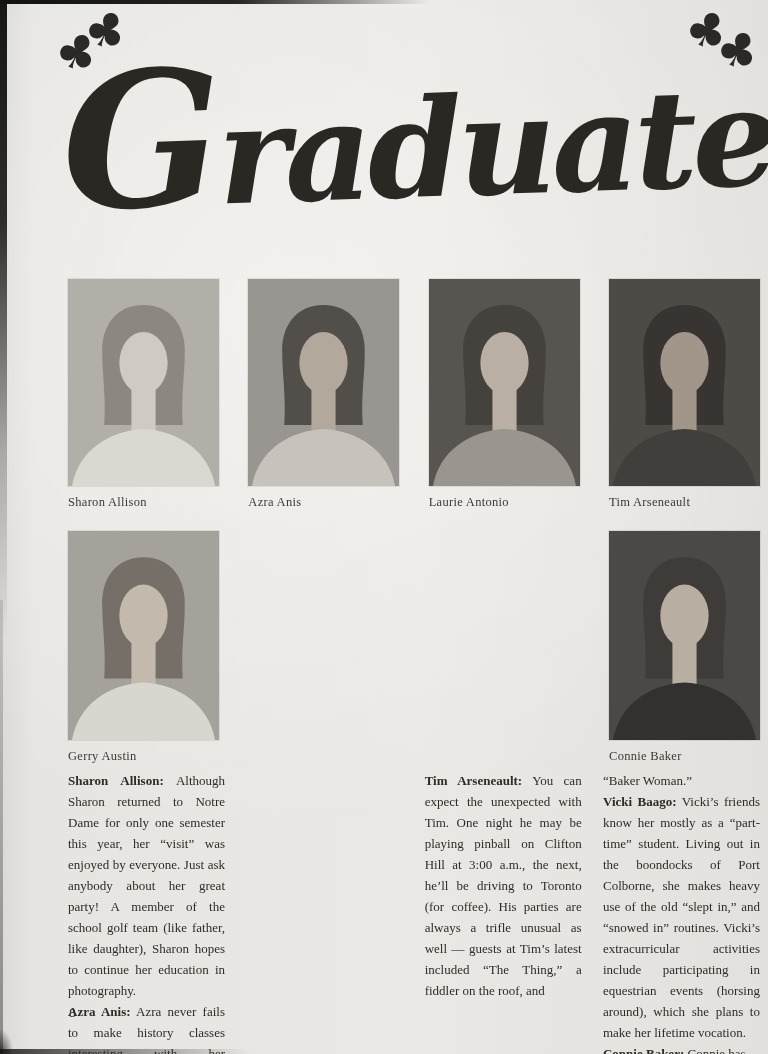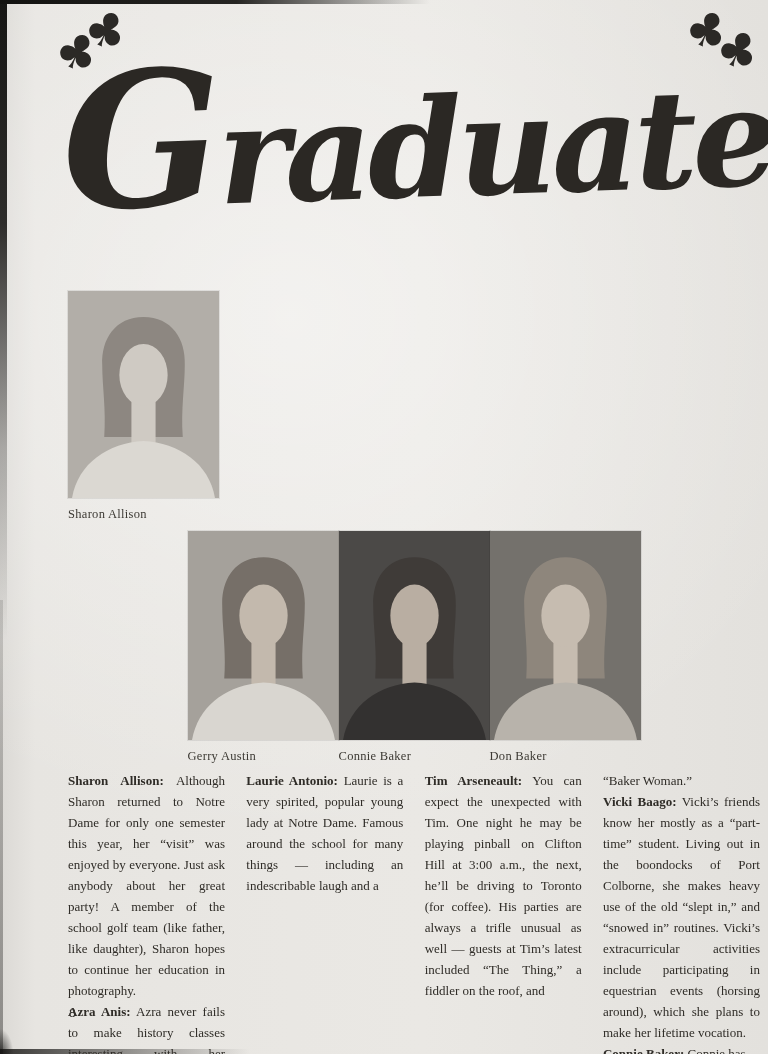--- a/index.html
+++ b/index.html
@@ -36,22 +36,22 @@
   
   .club{position:absolute;font-family:"DejaVu Sans",sans-serif;color:#2b2926;
     font-size:48px;line-height:1;transform:rotate(24deg);}
   .club.c1{left:56px;top:28px;}
   .club.c2{left:85px;top:6px;}
   .club.c3{left:686px;top:6px;}
   .club.c4{left:717px;top:26px;}
 
   
   .row{position:absolute;left:68px;width:692px;display:flex;justify-content:space-between;}
-  .row1{top:291px;}
-  .row2{top:531px;justify-content:center;}
+  .row1{top:279px;}
+  .row2{top:531px;}
   .cell{width:151px;margin:0;}
   .photo{width:151px;height:207px;overflow:hidden;box-shadow:0 0 0 1px rgba(0,0,0,.08);}
   .row2 .photo{height:209px;}
   .photo svg{display:block;width:100%;height:100%;}
   .pname{margin-top:9px;font-size:12.5px;letter-spacing:.3px;color:#3c3933;}
 
   
   .columns{position:absolute;left:68px;top:770px;width:692px;display:flex;justify-content:space-between;}
   .col{width:157px;font-size:13px;line-height:21px;text-align:justify;color:#2f2c27;}
   .col p{margin:0;}
@@ -82,20 +82,53 @@
       <div class="photo" style="background-color: rgb(178, 174, 168);">
         <svg viewBox="0 0 150 207" preserveAspectRatio="none">
           <path d="M75,26 C47,26 33,48 34,74 C34,96 38,118 36,146 L114,146 C112,118 116,96 116,74 C117,48 103,26 75,26 Z" style="fill: rgb(141, 135, 129);"></path>
           <rect x="63" y="100" width="24" height="54" style="fill: rgb(207, 202, 195);"></rect>
           <ellipse cx="75" cy="84" rx="24" ry="31" style="fill: rgb(207, 202, 195);"></ellipse>
           <path d="M4,207 C10,172 40,152 75,150 C110,152 140,172 146,207 Z" style="fill: rgb(219, 216, 210);"></path>
         </svg>
       </div>
       <figcaption class="pname">Sharon Allison</figcaption>
     </figure>
+    <figure class="cell">
+      <div class="photo" style="background-color: rgb(153, 149, 144);">
+        <svg viewBox="0 0 150 207" preserveAspectRatio="none">
+          <path d="M75,26 C47,26 33,48 34,74 C34,96 38,118 36,146 L114,146 C112,118 116,96 116,74 C117,48 103,26 75,26 Z" style="fill: rgb(82, 78, 73);"></path>
+          <rect x="63" y="100" width="24" height="54" style="fill: rgb(179, 168, 156);"></rect>
+          <ellipse cx="75" cy="84" rx="24" ry="31" style="fill: rgb(179, 168, 156);"></ellipse>
+          <path d="M4,207 C10,172 40,152 75,150 C110,152 140,172 146,207 Z" style="fill: rgb(199, 195, 188);"></path>
+        </svg>
+      </div>
+      <figcaption class="pname">Azra Anis</figcaption>
+    </figure>
+    <figure class="cell">
+      <div class="photo" style="background-color: rgb(88, 84, 80);">
+        <svg viewBox="0 0 150 207" preserveAspectRatio="none">
+          <path d="M75,26 C47,26 33,48 34,74 C34,96 38,118 36,146 L114,146 C112,118 116,96 116,74 C117,48 103,26 75,26 Z" style="fill: rgb(69, 65, 61);"></path>
+          <rect x="63" y="100" width="24" height="54" style="fill: rgb(185, 175, 164);"></rect>
+          <ellipse cx="75" cy="84" rx="24" ry="31" style="fill: rgb(185, 175, 164);"></ellipse>
+          <path d="M4,207 C10,172 40,152 75,150 C110,152 140,172 146,207 Z" style="fill: rgb(154, 149, 143);"></path>
+        </svg>
+      </div>
+      <figcaption class="pname">Laurie Antonio</figcaption>
+    </figure>
+    <figure class="cell">
+      <div class="photo" style="background-color: rgb(78, 75, 71);">
+        <svg viewBox="0 0 150 207" preserveAspectRatio="none">
+          <path d="M75,26 C47,26 33,48 34,74 C34,96 38,118 36,146 L114,146 C112,118 116,96 116,74 C117,48 103,26 75,26 Z" style="fill: rgb(55, 52, 49);"></path>
+          <rect x="63" y="100" width="24" height="54" style="fill: rgb(162, 150, 138);"></rect>
+          <ellipse cx="75" cy="84" rx="24" ry="31" style="fill: rgb(162, 150, 138);"></ellipse>
+          <path d="M4,207 C10,172 40,152 75,150 C110,152 140,172 146,207 Z" style="fill: rgb(65, 62, 59);"></path>
+        </svg>
+      </div>
+      <figcaption class="pname">Tim Arseneault</figcaption>
+    </figure>
   </div>
 
   <div class="row row2">
     <figure class="cell">
       <div class="photo" style="background-color: rgb(165, 161, 155);">
         <svg viewBox="0 0 150 207" preserveAspectRatio="none">
           <path d="M75,26 C47,26 33,48 34,74 C34,96 38,118 36,146 L114,146 C112,118 116,96 116,74 C117,48 103,26 75,26 Z" style="fill: rgb(118, 111, 104);"></path>
           <rect x="63" y="100" width="24" height="54" style="fill: rgb(195, 185, 173);"></rect>
           <ellipse cx="75" cy="84" rx="24" ry="31" style="fill: rgb(195, 185, 173);"></ellipse>
           <path d="M4,207 C10,172 40,152 75,150 C110,152 140,172 146,207 Z" style="fill: rgb(217, 214, 208);"></path>
@@ -107,40 +140,28 @@
       <div class="photo" style="background-color: rgb(75, 73, 71);">
         <svg viewBox="0 0 150 207" preserveAspectRatio="none">
           <path d="M75,26 C47,26 33,48 34,74 C34,96 38,118 36,146 L114,146 C112,118 116,96 116,74 C117,48 103,26 75,26 Z" style="fill: rgb(63, 59, 56);"></path>
           <rect x="63" y="100" width="24" height="54" style="fill: rgb(185, 174, 162);"></rect>
           <ellipse cx="75" cy="84" rx="24" ry="31" style="fill: rgb(185, 174, 162);"></ellipse>
           <path d="M4,207 C10,172 40,152 75,150 C110,152 140,172 146,207 Z" style="fill: rgb(51, 49, 48);"></path>
         </svg>
       </div>
       <figcaption class="pname">Connie Baker</figcaption>
     </figure>
-    <figure class="cell">
-      <div class="photo" style="background-color: rgb(116, 113, 108);">
-        <svg viewBox="0 0 150 207" preserveAspectRatio="none">
-          <path d="M75,26 C47,26 33,48 34,74 C34,96 38,118 36,146 L114,146 C112,118 116,96 116,74 C117,48 103,26 75,26 Z" style="fill: rgb(142, 134, 124);"></path>
-          <rect x="63" y="100" width="24" height="54" style="fill: rgb(198, 188, 176);"></rect>
-          <ellipse cx="75" cy="84" rx="24" ry="31" style="fill: rgb(198, 188, 176);"></ellipse>
-          <path d="M4,207 C10,172 40,152 75,150 C110,152 140,172 146,207 Z" style="fill: rgb(184, 179, 171);"></path>
-        </svg>
-      </div>
-      <figcaption class="pname">Don Baker</figcaption>
-    </figure>
   </div>
 
   <div class="columns">
     <div class="col">
       <p><b>Sharon Allison:</b> <span>Although Sharon returned to Notre Dame for only one semester this year, her “visit” was enjoyed by everyone. Just ask anybody about her great party! A member of the school golf team (like father, like daughter), Sharon hopes to continue her education in photography.</span></p>
       <p><b>Azra Anis:</b> <span>Azra never fails to make history classes interesting with her “everything you always wanted to</span></p>
     </div>
     <div class="col">
-      <p><b>Laurie Antonio:</b> <span>Laurie is a very spirited, popular young lady at Notre Dame. Famous around the school for many things — including an indescribable laugh and a</span></p>
     </div>
     <div class="col">
       <p><b>Tim Arseneault:</b> <span>You can expect the unexpected with Tim. One night he may be playing pinball on Clifton Hill at 3:00 a.m., the next, he’ll be driving to Toronto (for coffee). His parties are always a trifle unusual as well — guests at Tim’s latest included “The Thing,” a fiddler on the roof, and</span></p>
     </div>
     <div class="col">
       <p><b></b> <span>“Baker Woman.”</span></p>
       <p><b>Vicki Baago:</b> <span>Vicki’s friends know her mostly as a “part-time” student. Living out in the boondocks of Port Colborne, she makes heavy use of the old “slept in,” and “snowed in” routines. Vicki’s extracurricular activities include participating in equestrian events (horsing around), which she plans to make her lifetime vocation.</span></p>
       <p><b>Connie Baker:</b> <span>Connie has</span></p>
     </div>
   </div>

